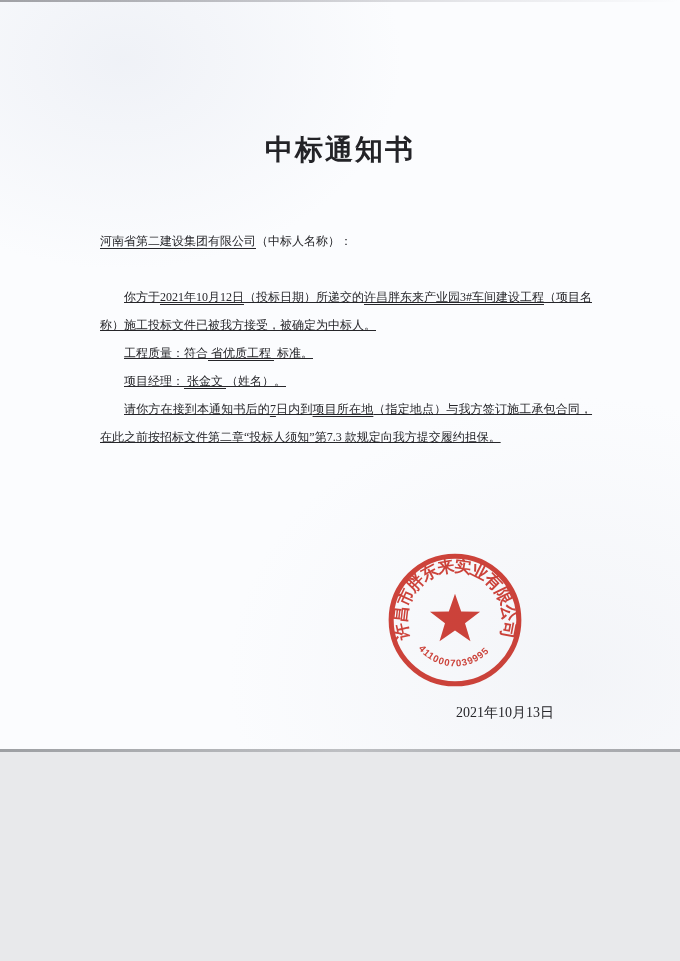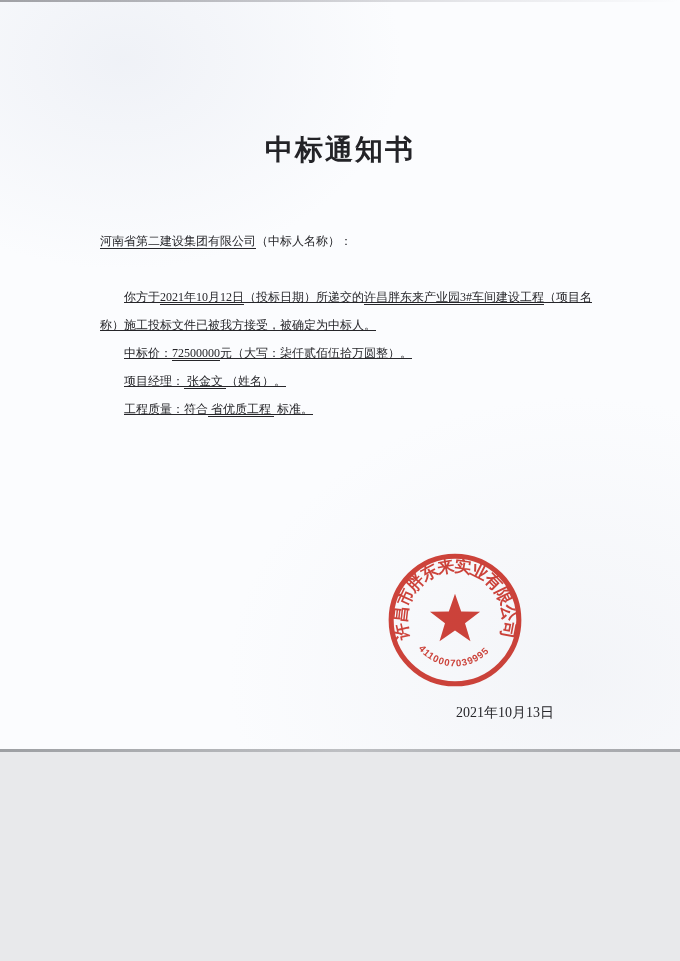--- a/index.html
+++ b/index.html
@@ -74,23 +74,23 @@
 <div class="sheet">
 
   <div class="edge-top"></div>
 
   <h1 class="doc-title">中标通知书</h1>
 
   <div class="doc-body">
     <p><u>河南省第二建设集团有限公司</u><span>（中标人名称）：</span></p>
     <div class="spacer-line"></div>
     <p class="indent"><span>你方于</span><u>2021年10月12日</u><span>（投标日期）所递交的</span><u>许昌胖东来产业园3#车间建设工程</u><span>（项目名称）施工投标文件已被我方接受，被确定为中标人。</span></p>
-    <p class="indent"><span>中标价：</span><u>72500000</u><span>元（大写：柒仟贰佰伍拾万圆整）。</span></p>
+    <p class="indent"><span>工程质量：符合</span><u> 省优质工程 </u><span> 标准。</span></p>
     <p class="indent"><span>项目经理：</span><u> 张金文 </u><span>（姓名）。</span></p>
-    <p class="indent"><span>工程质量：符合</span><u> 省优质工程 </u><span> 标准。</span></p>
+    <p class="indent"><span>请你方在接到本通知书后的</span><u>7</u><span>日内到</span><u>项目所在地</u><span>（指定地点）与我方签订施工承包合同，在此之前按招标文件第二章“投标人须知”第7.3 款规定向我方提交履约担保。</span></p>
   </div>
 
 
   <p class="date-line">2021年10月13日</p>
 
   <svg class="seal" viewBox="0 0 150 150" aria-hidden="true">
     <circle cx="75" cy="75" r="63" fill="none" stroke-width="5" stroke="#d0342a"></circle>
     <polygon points="75,49 68.89,66.59 50.27,66.97 65.11,78.21 59.72,96.03 75,85.4 90.28,96.03 84.89,78.21 99.73,66.97 81.11,66.59" fill="#d0342a"></polygon>
     <path id="seal-company-arc" d="M 30.5 93 A 48 48 0 1 1 119.5 93" fill="none"></path>
     <path id="seal-number-arc" d="M 38.8 103.3 A 46 46 0 0 0 111.2 103.3" fill="none"></path>

